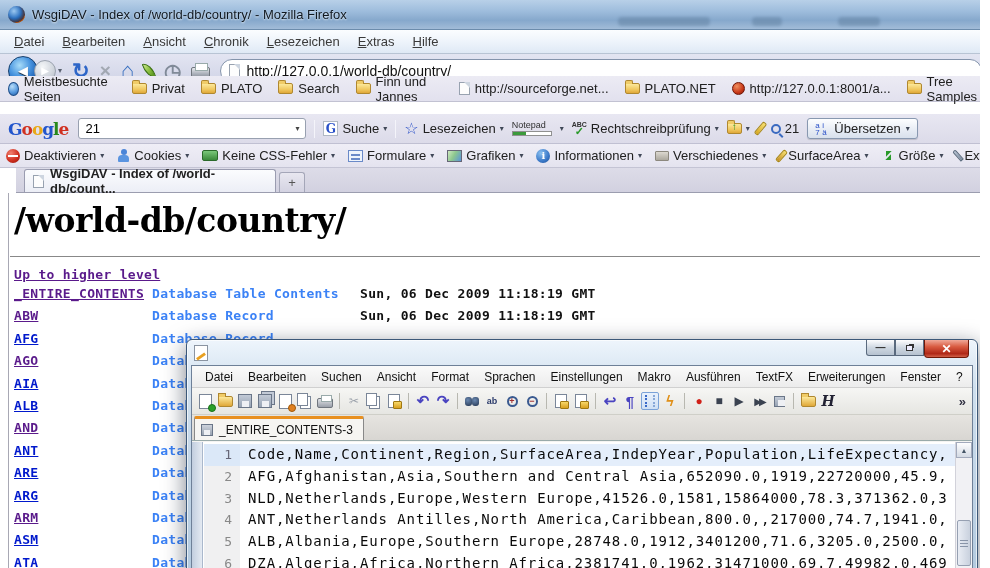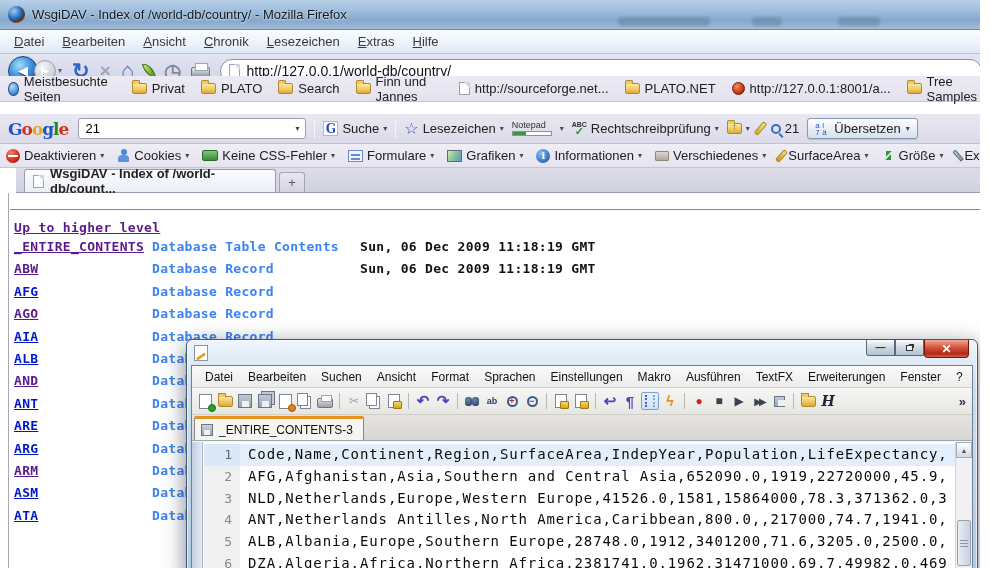--- a/index.html
+++ b/index.html
@@ -408,20 +408,21 @@
   <div class="ff-tabbar">
     <div class="ff-tab">
       <span class="page-ico"></span>
       <span>WsgiDAV - Index of /world-db/count...</span>
     </div>
     <div class="ff-newtab">+</div>
   </div>
 
   <div class="ff-content">
     <div class="win-edge-l"></div>
+    <div class="pg-head">/world-db/country/</div>
     <hr class="pg-hr">
     <div class="listing">
       <a class="link uplink">Up to higher level</a>
       <div class="lrow"><a class="lname visited">_ENTIRE_CONTENTS</a><span class="ltype">Database Table Contents</span><span class="ldate">Sun, 06 Dec 2009 11:18:19 GMT</span></div>
       <div class="lrow"><a class="lname visited">ABW</a><span class="ltype">Database Record</span><span class="ldate">Sun, 06 Dec 2009 11:18:19 GMT</span></div>
       <div class="lrow"><a class="lname">AFG</a><span class="ltype">Database Record</span><span class="ldate"></span></div>
       <div class="lrow"><a class="lname visited">AGO</a><span class="ltype">Database Record</span><span class="ldate"></span></div>
       <div class="lrow"><a class="lname">AIA</a><span class="ltype">Database Record</span><span class="ldate"></span></div>
       <div class="lrow"><a class="lname">ALB</a><span class="ltype">Database Record</span><span class="ldate"></span></div>
       <div class="lrow"><a class="lname visited">AND</a><span class="ltype">Database Record</span><span class="ldate"></span></div>

